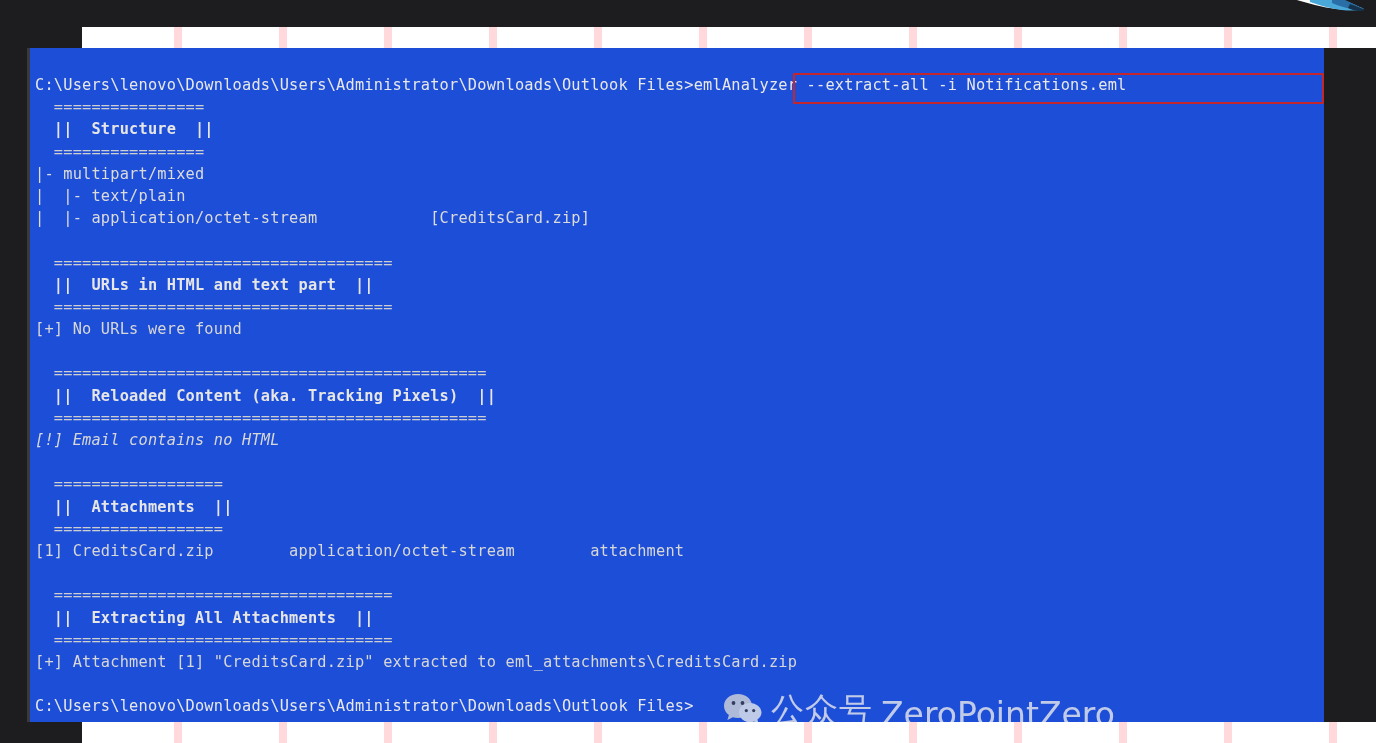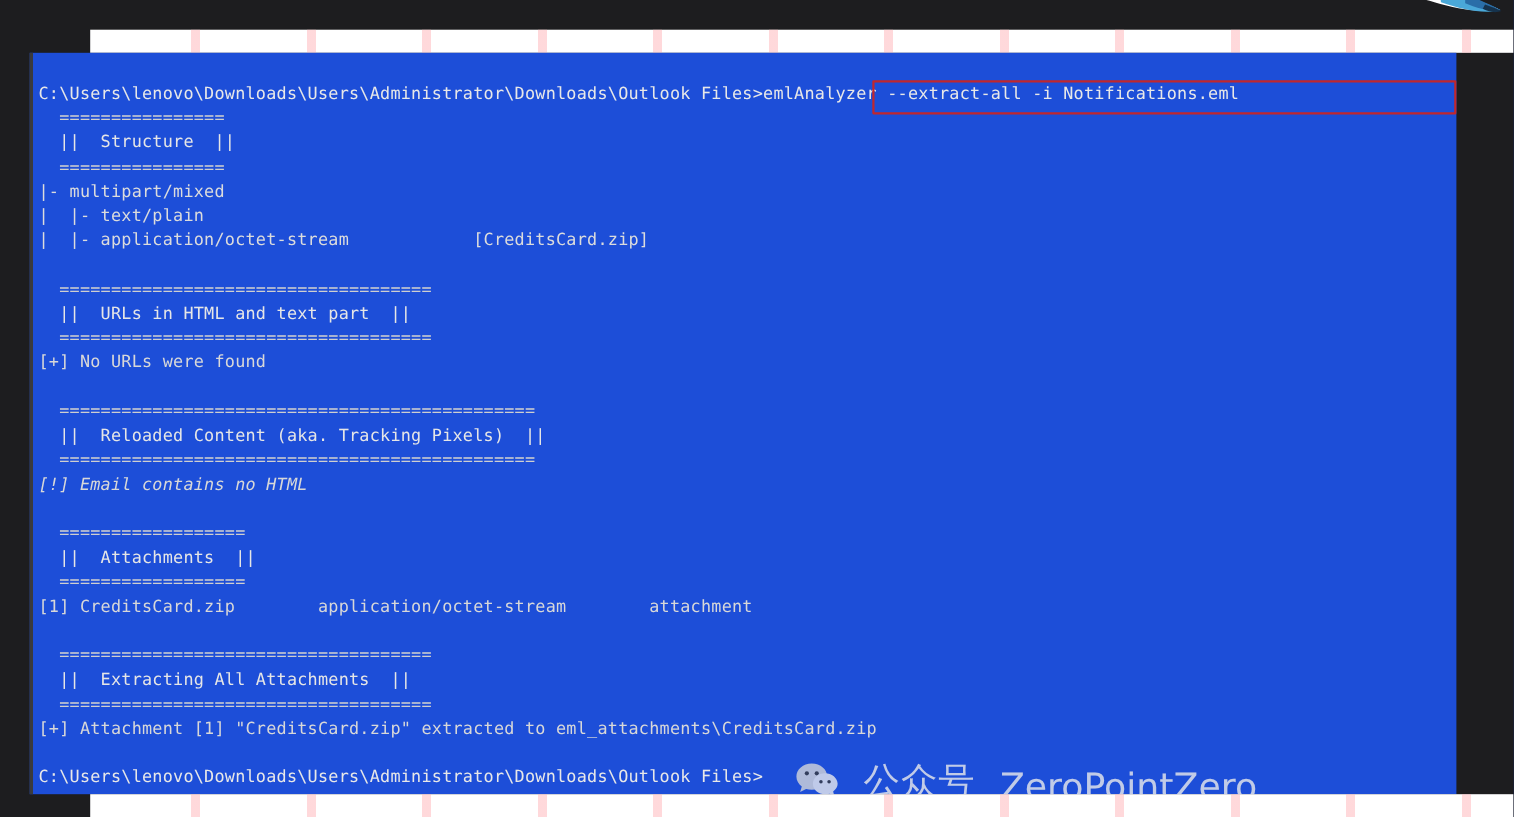--- a/index.html
+++ b/index.html
@@ -88,21 +88,21 @@
   }
 
   .line {
     white-space: pre;
     height: 22.2px;
     position: relative;
   }
   .line.blank { color: transparent; }
 
   .rule { color: #cfcfcf; }
-  .banner { color: #e6e6e6; }
+  .banner { color: #e6e6e6; font-weight: bold; }
   .tree { color: #dcdcdc; }
   .ok { color: #d8d8d8; }
   .warn { color: #d8d8d8; font-style: italic; }
   .prompt { color: #e8e8e8; }
 
   
   #command-highlight {
     position: absolute;
     left: 793px;
     top: 73px;
@@ -114,21 +114,21 @@
     pointer-events: none;
   }
 
   
   #watermark {
     position: absolute;
     left: 693px;
     top: 640px;
     display: flex;
     align-items: center;
-    gap: 22px;
+    gap: 8px;
     color: rgba(235,235,235,0.80);
     font-family: "DejaVu Sans", "Liberation Sans", sans-serif;
     font-size: 33px;
     line-height: 1;
     white-space: nowrap;
     pointer-events: none;
   }
   #watermark .wm-cn {
     font-size: 33px;
     letter-spacing: 1px;

